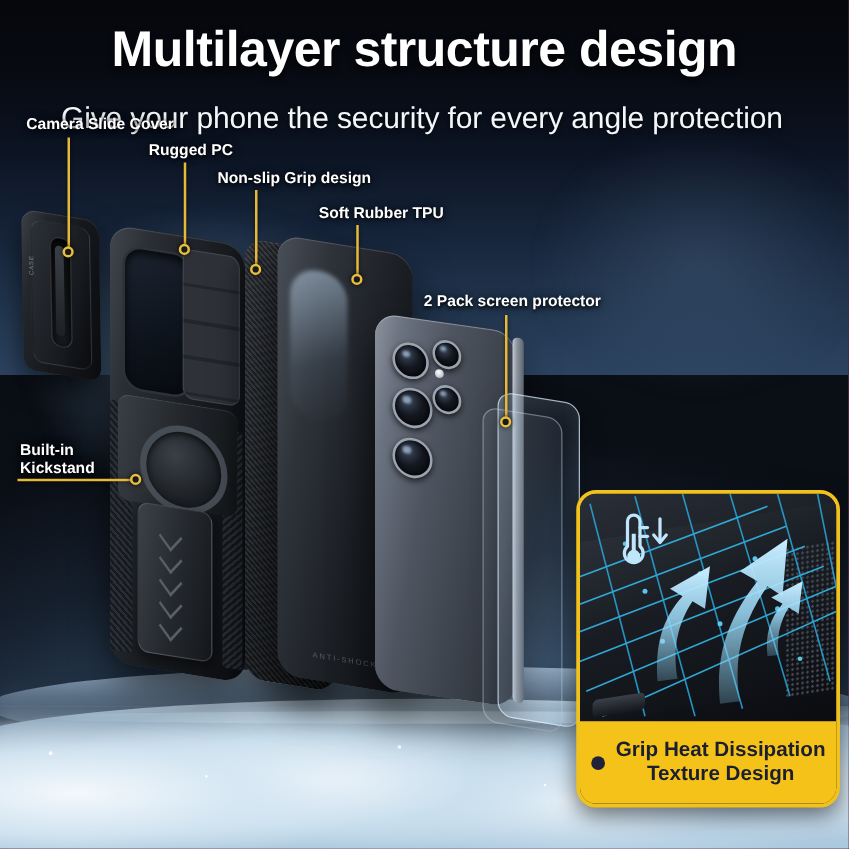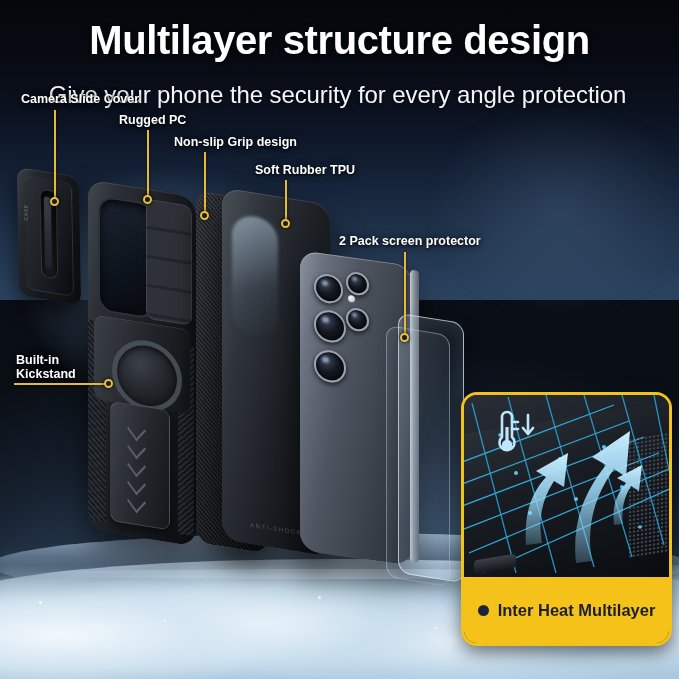--- a/index.html
+++ b/index.html
@@ -457,18 +457,19 @@
           <polyline points="39,21 44,27 49,21"></polyline>
         </g>
       </svg>
 
       <div style="position:absolute;left:10px;bottom:6px;width:42px;height:14px;border-radius:4px;
                   background:linear-gradient(180deg,#3a4049,#14171b);transform:skewY(-9deg);"></div>
     </div>
     <div class="cap" style="height:66px;">
       <span class="bullet"></span>
       <span>
-        <span style="display:block;">Inter Heat Multilayer</span>
+        <span style="display:block;">Grip Heat Dissipation</span>
+        <span style="display:block;">Texture Design</span>
       </span>
     </div>
   </div>
 
 </div>
 
 </body></html>

